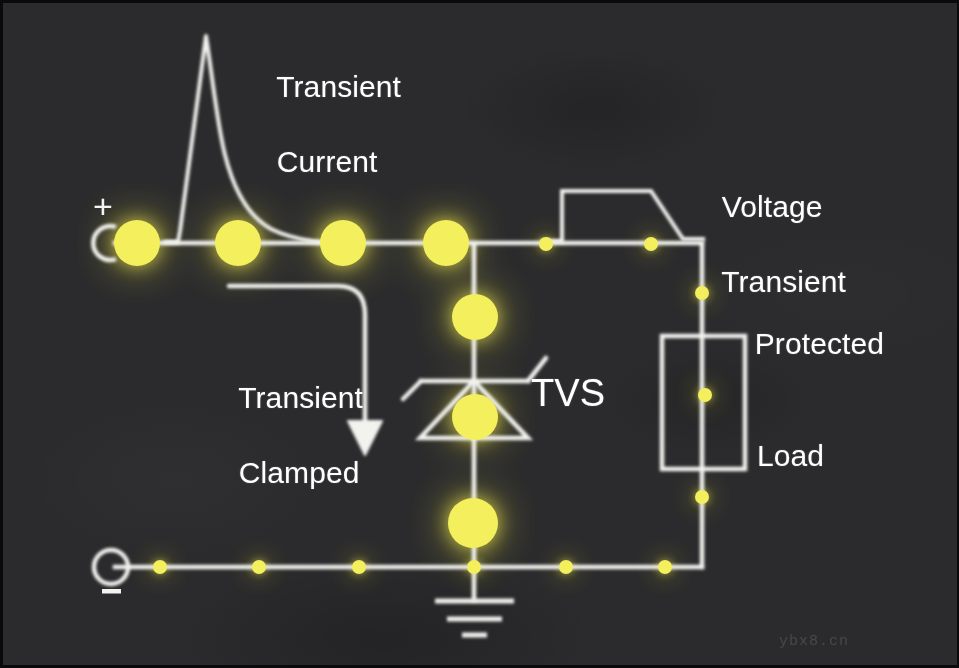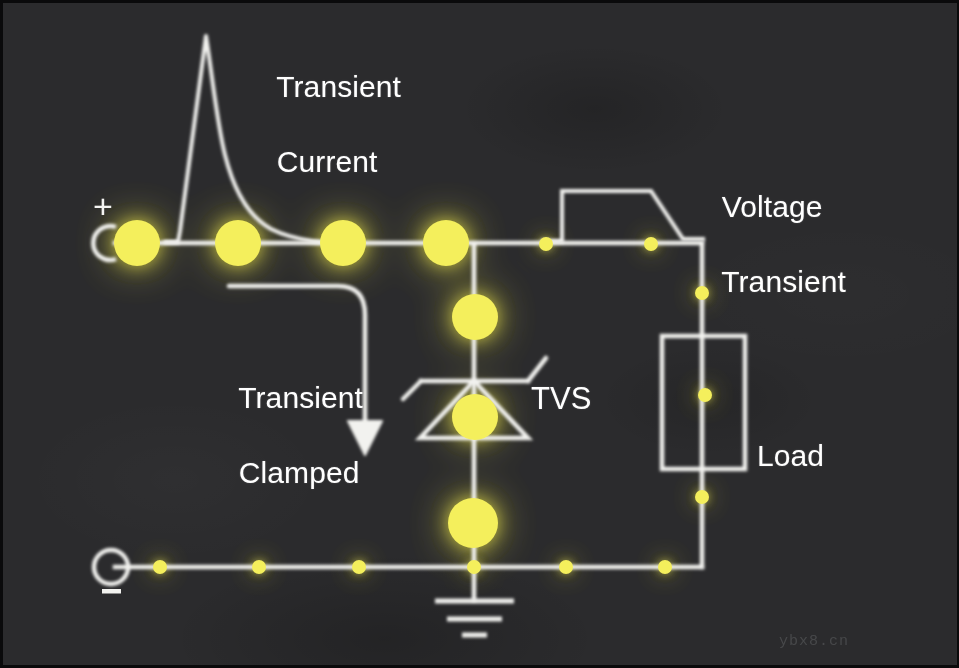--- a/index.html
+++ b/index.html
@@ -47,21 +47,21 @@
     font-size: 30px;
     line-height: 1.24;
     letter-spacing: 0.1px;
     white-space: pre;
     text-shadow: 0 0 2px rgba(255,255,255,0.22);
   }
   #label-transient-voltage { left: 240px; top: 28px; }
   #label-transient-current { left: 202px; top: 339px; }
   #label-clamped-transient { left: 685px; top: 148px; }
   #label-protected-load    { left: 718px; top: 285px; }
-  #label-tvs               { left: 528px; top: 377px; font-size: 31px; text-align: right; }
+  #label-tvs               { left: 528px; top: 367px; font-size: 38px; text-align: right; }
   .label-line-2-indent { display: block; padding-left: 36px; }
   #watermark {
     position: absolute;
     left: 776px;
     top: 630px;
     color: #47484a;
     font-family: Liberation Mono, monospace;
     font-size: 15px;
     letter-spacing: 1px;
   }
@@ -213,21 +213,21 @@
     <span>Transient</span><br>
     <span>Clamped</span>
   </div>
 
   <div class="diagram-label" id="label-clamped-transient">
     <span>Voltage</span><br>
     <span>Transient</span>
   </div>
 
   <div class="diagram-label" id="label-protected-load">
-    <br>
+    <span>Protected</span><br>
     <span class="label-line-2-indent">Load</span>
   </div>
 
   <div class="diagram-label" id="label-tvs">TVS</div>
 
   <div id="watermark">ybx8.cn</div>
 
 </div>
 
 </body></html>

